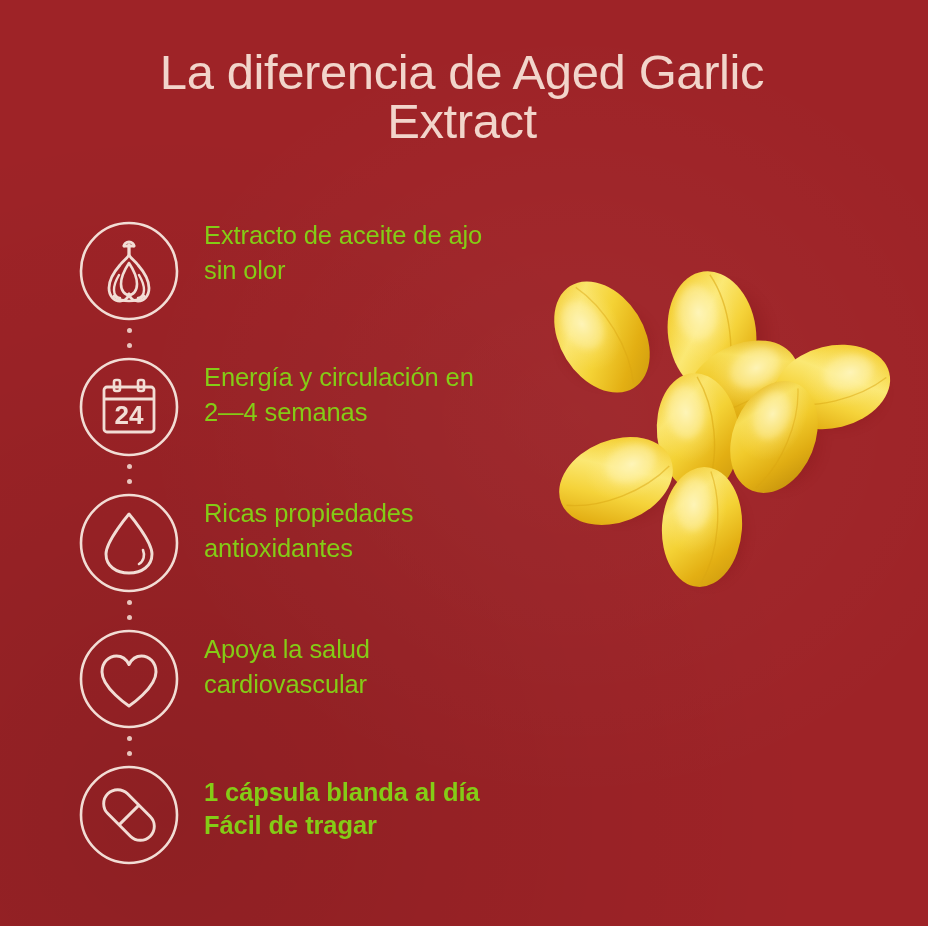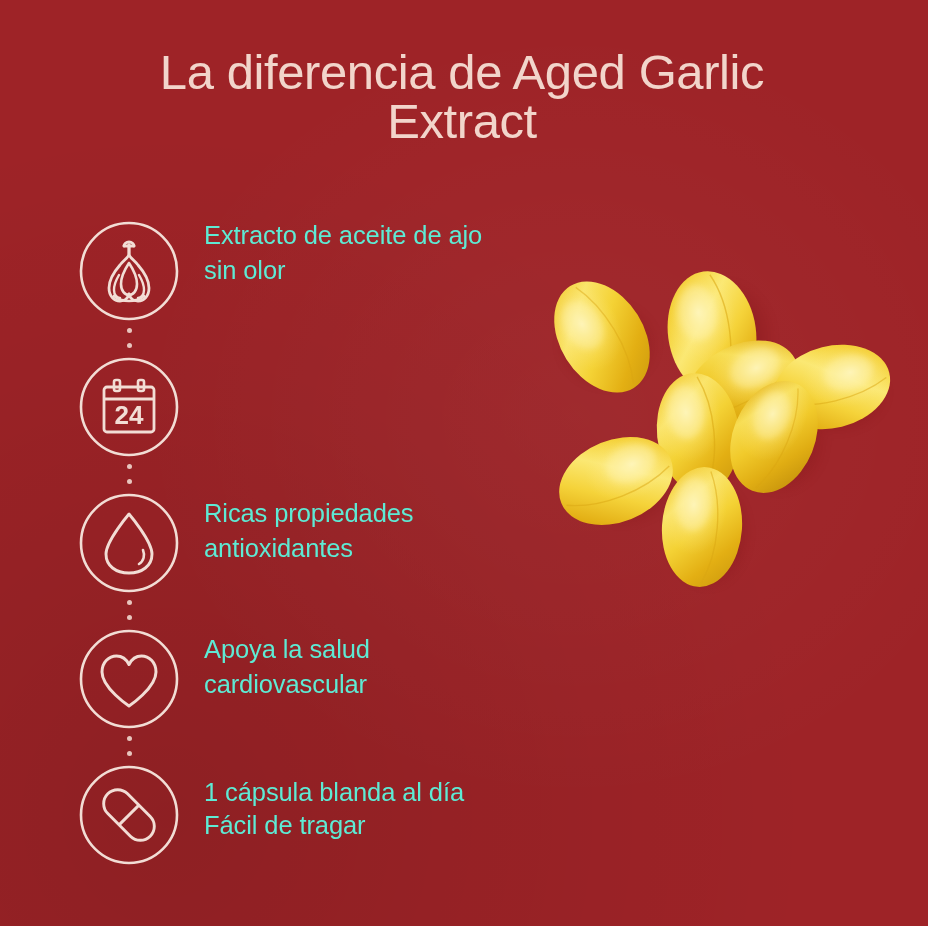--- a/index.html
+++ b/index.html
@@ -85,34 +85,34 @@
     border-radius:50%;
     background:#eccfc6;
     margin:0 auto 10px;
     opacity:.95;
   }
 
   .ftext{
     flex:1 1 auto;
     padding-left:24px;
     padding-top:4px;
-    color:#5eead4;
+    color:#84cc16;
     font-size:25.5px;
     line-height:35px;
     font-weight:400;
     letter-spacing:-0.1px;
     white-space:pre-line;
   }
 
   
   .feature.f1 .ftext{ padding-top:0px; }
   .feature.f2 .ftext{ padding-top:6px; }
   .feature.f3 .ftext{ padding-top:6px; }
   .feature.f4 .ftext{ padding-top:6px; }
-  .feature.f5 .ftext{ padding-top:14px; line-height:33px; }
+  .feature.f5 .ftext{ padding-top:14px; line-height:33px;font-weight:bold; }
 
   
   #capsules{
     position:absolute;
     left:530px; top:215px;
     width:390px; height:400px;
     z-index:2;
   }
   #capsules svg{ display:block; width:100%; height:100%; overflow:visible; }
 </style>
@@ -160,20 +160,22 @@
           <path d="M26 43 h50" fill="none" stroke="#f2ddd5" stroke-width="2.8"></path>
           <rect x="36" y="24" width="6" height="11" rx="2" fill="none" stroke="#f2ddd5" stroke-width="2.6"></rect>
           <rect x="60" y="24" width="6" height="11" rx="2" fill="none" stroke="#f2ddd5" stroke-width="2.6"></rect>
           <text x="51" y="68" text-anchor="middle" font-family="Liberation Sans, sans-serif" font-size="26" font-weight="700" fill="#f2ddd5">24</text>
         </svg>
         <div class="connector">
             <i></i>
             <i></i>
           </div>
       </div>
+      <div class="ftext">Energía y circulación en
+2—4 semanas</div>
     </div>
 
     <div class="feature f4">
       <div class="badge">
         <svg viewBox="0 0 102 102" aria-hidden="true">
           <circle cx="51" cy="51" r="48" fill="none" stroke="#f2ddd5" stroke-width="2.6"></circle>
           <path d="M51 22
                    C 51 22, 28 49, 28 62
                    C 28 74, 38 81, 51 81
                    C 64 81, 74 74, 74 62

